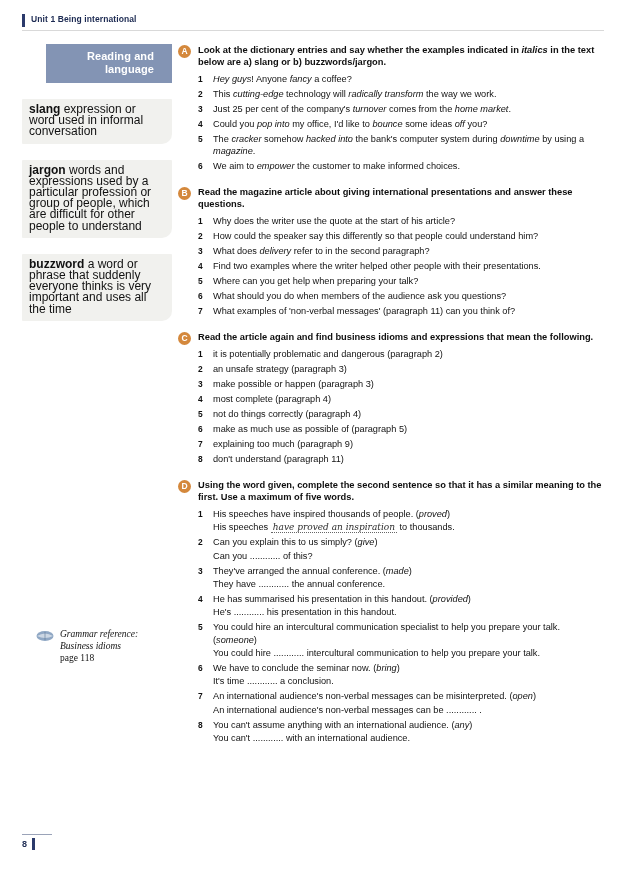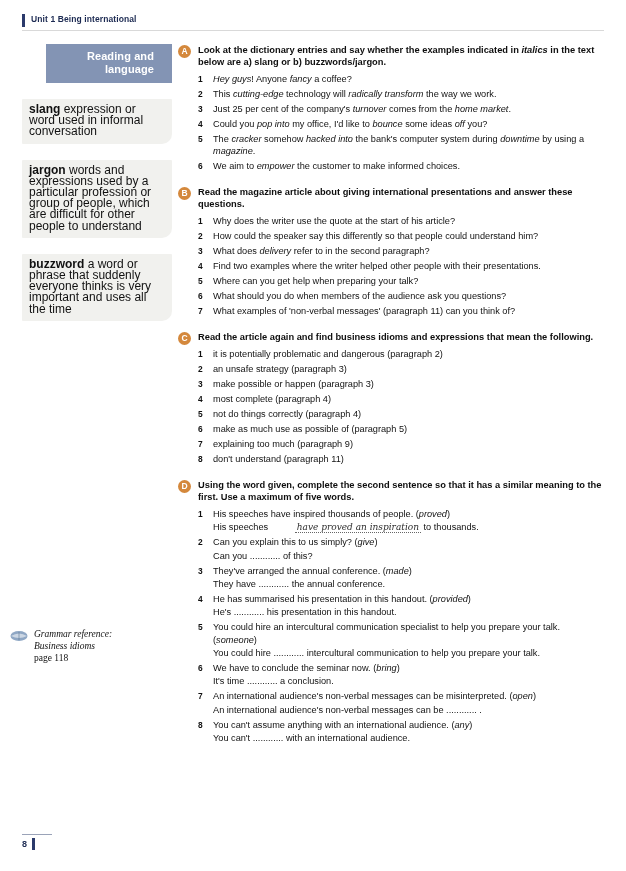--- a/index.html
+++ b/index.html
@@ -83,21 +83,21 @@
     color: #111;
     border-radius: 1px 1px 10px 1px;
   }
   .gloss b {
     font-weight: bold;
   }
 
   
   .gram-ref {
     position: absolute;
-    left: 10px;
+    left: 36px;
     top: 628px;
     width: 160px;
     display: flex;
     align-items: flex-start;
   }
   .gram-icon {
     width: 18px;
     height: 12px;
     margin-right: 6px;
     margin-top: 2px;
@@ -177,21 +177,20 @@
     line-height: 12.4px;
     margin-top: 1px;
   }
   .handwritten {
     font-family: "DejaVu Serif", serif;
     font-style: italic;
     font-size: 9px;
     color: #2b2b2b;
     border-bottom: 1px dotted #666;
     padding: 0 2px;
-    margin-left: 24px;
   }
 
   
   .footer {
     position: absolute;
     left: 22px;
     top: 838px;
     display: flex;
     align-items: center;
   }

